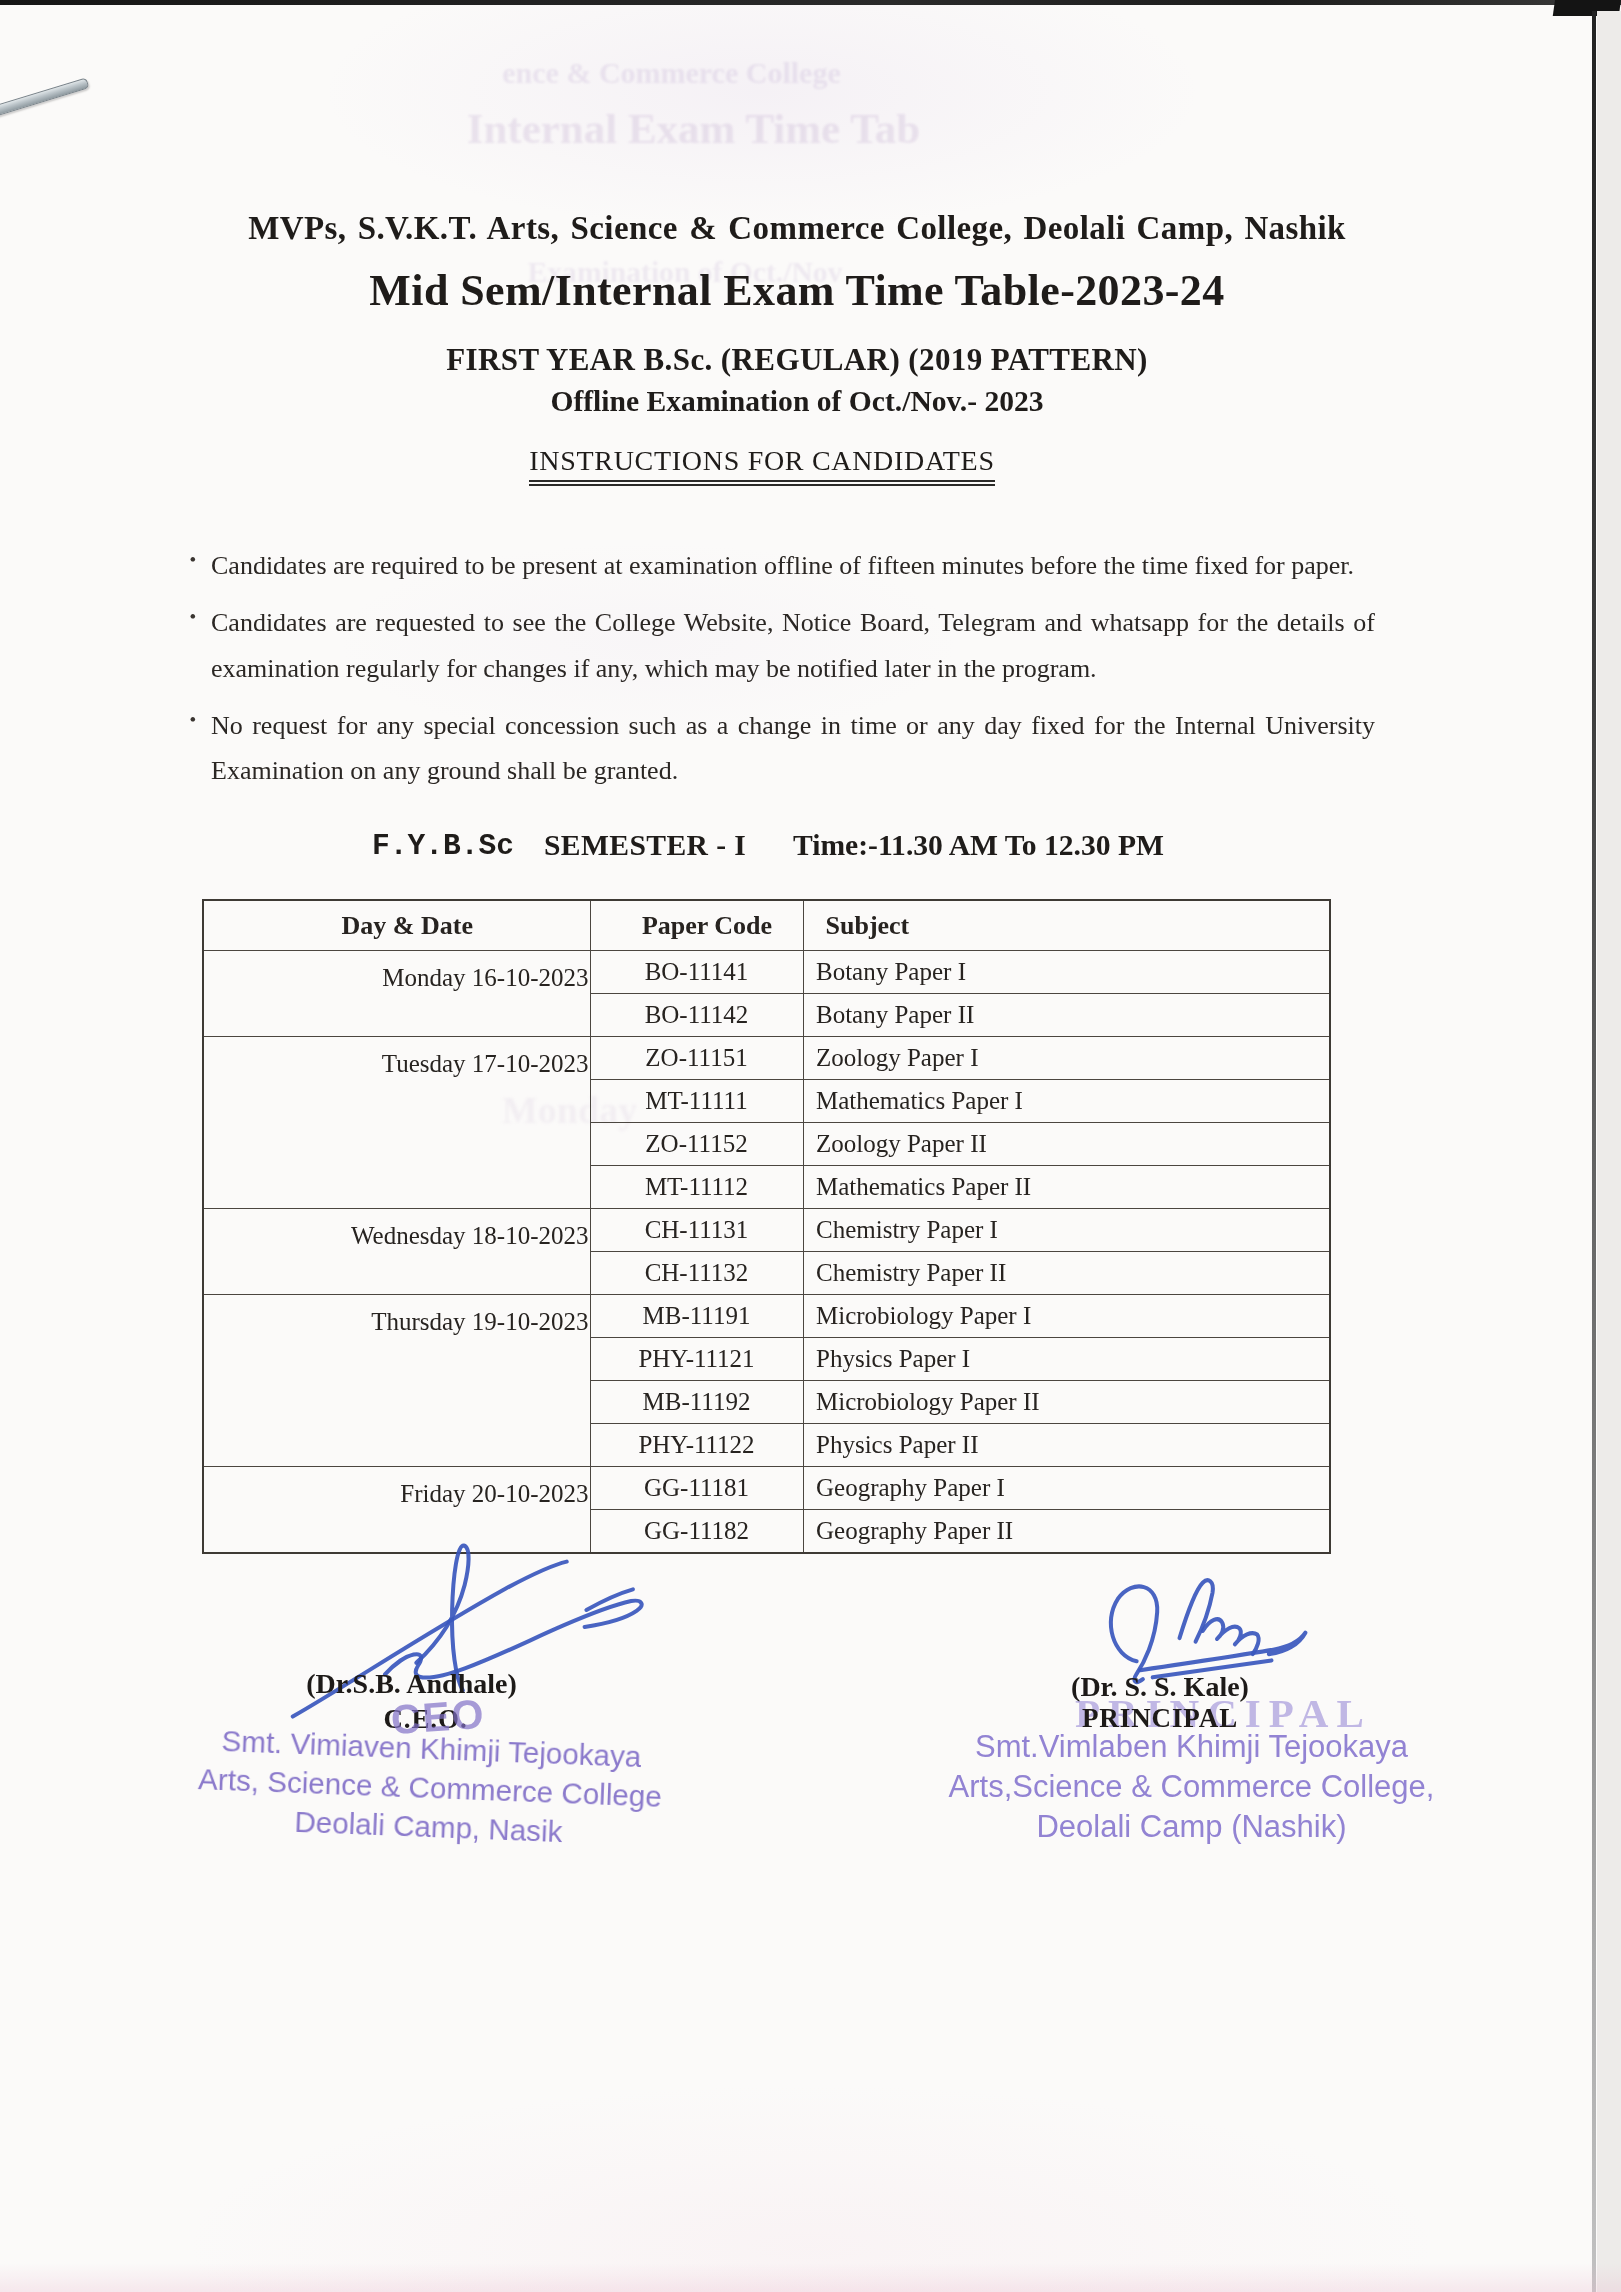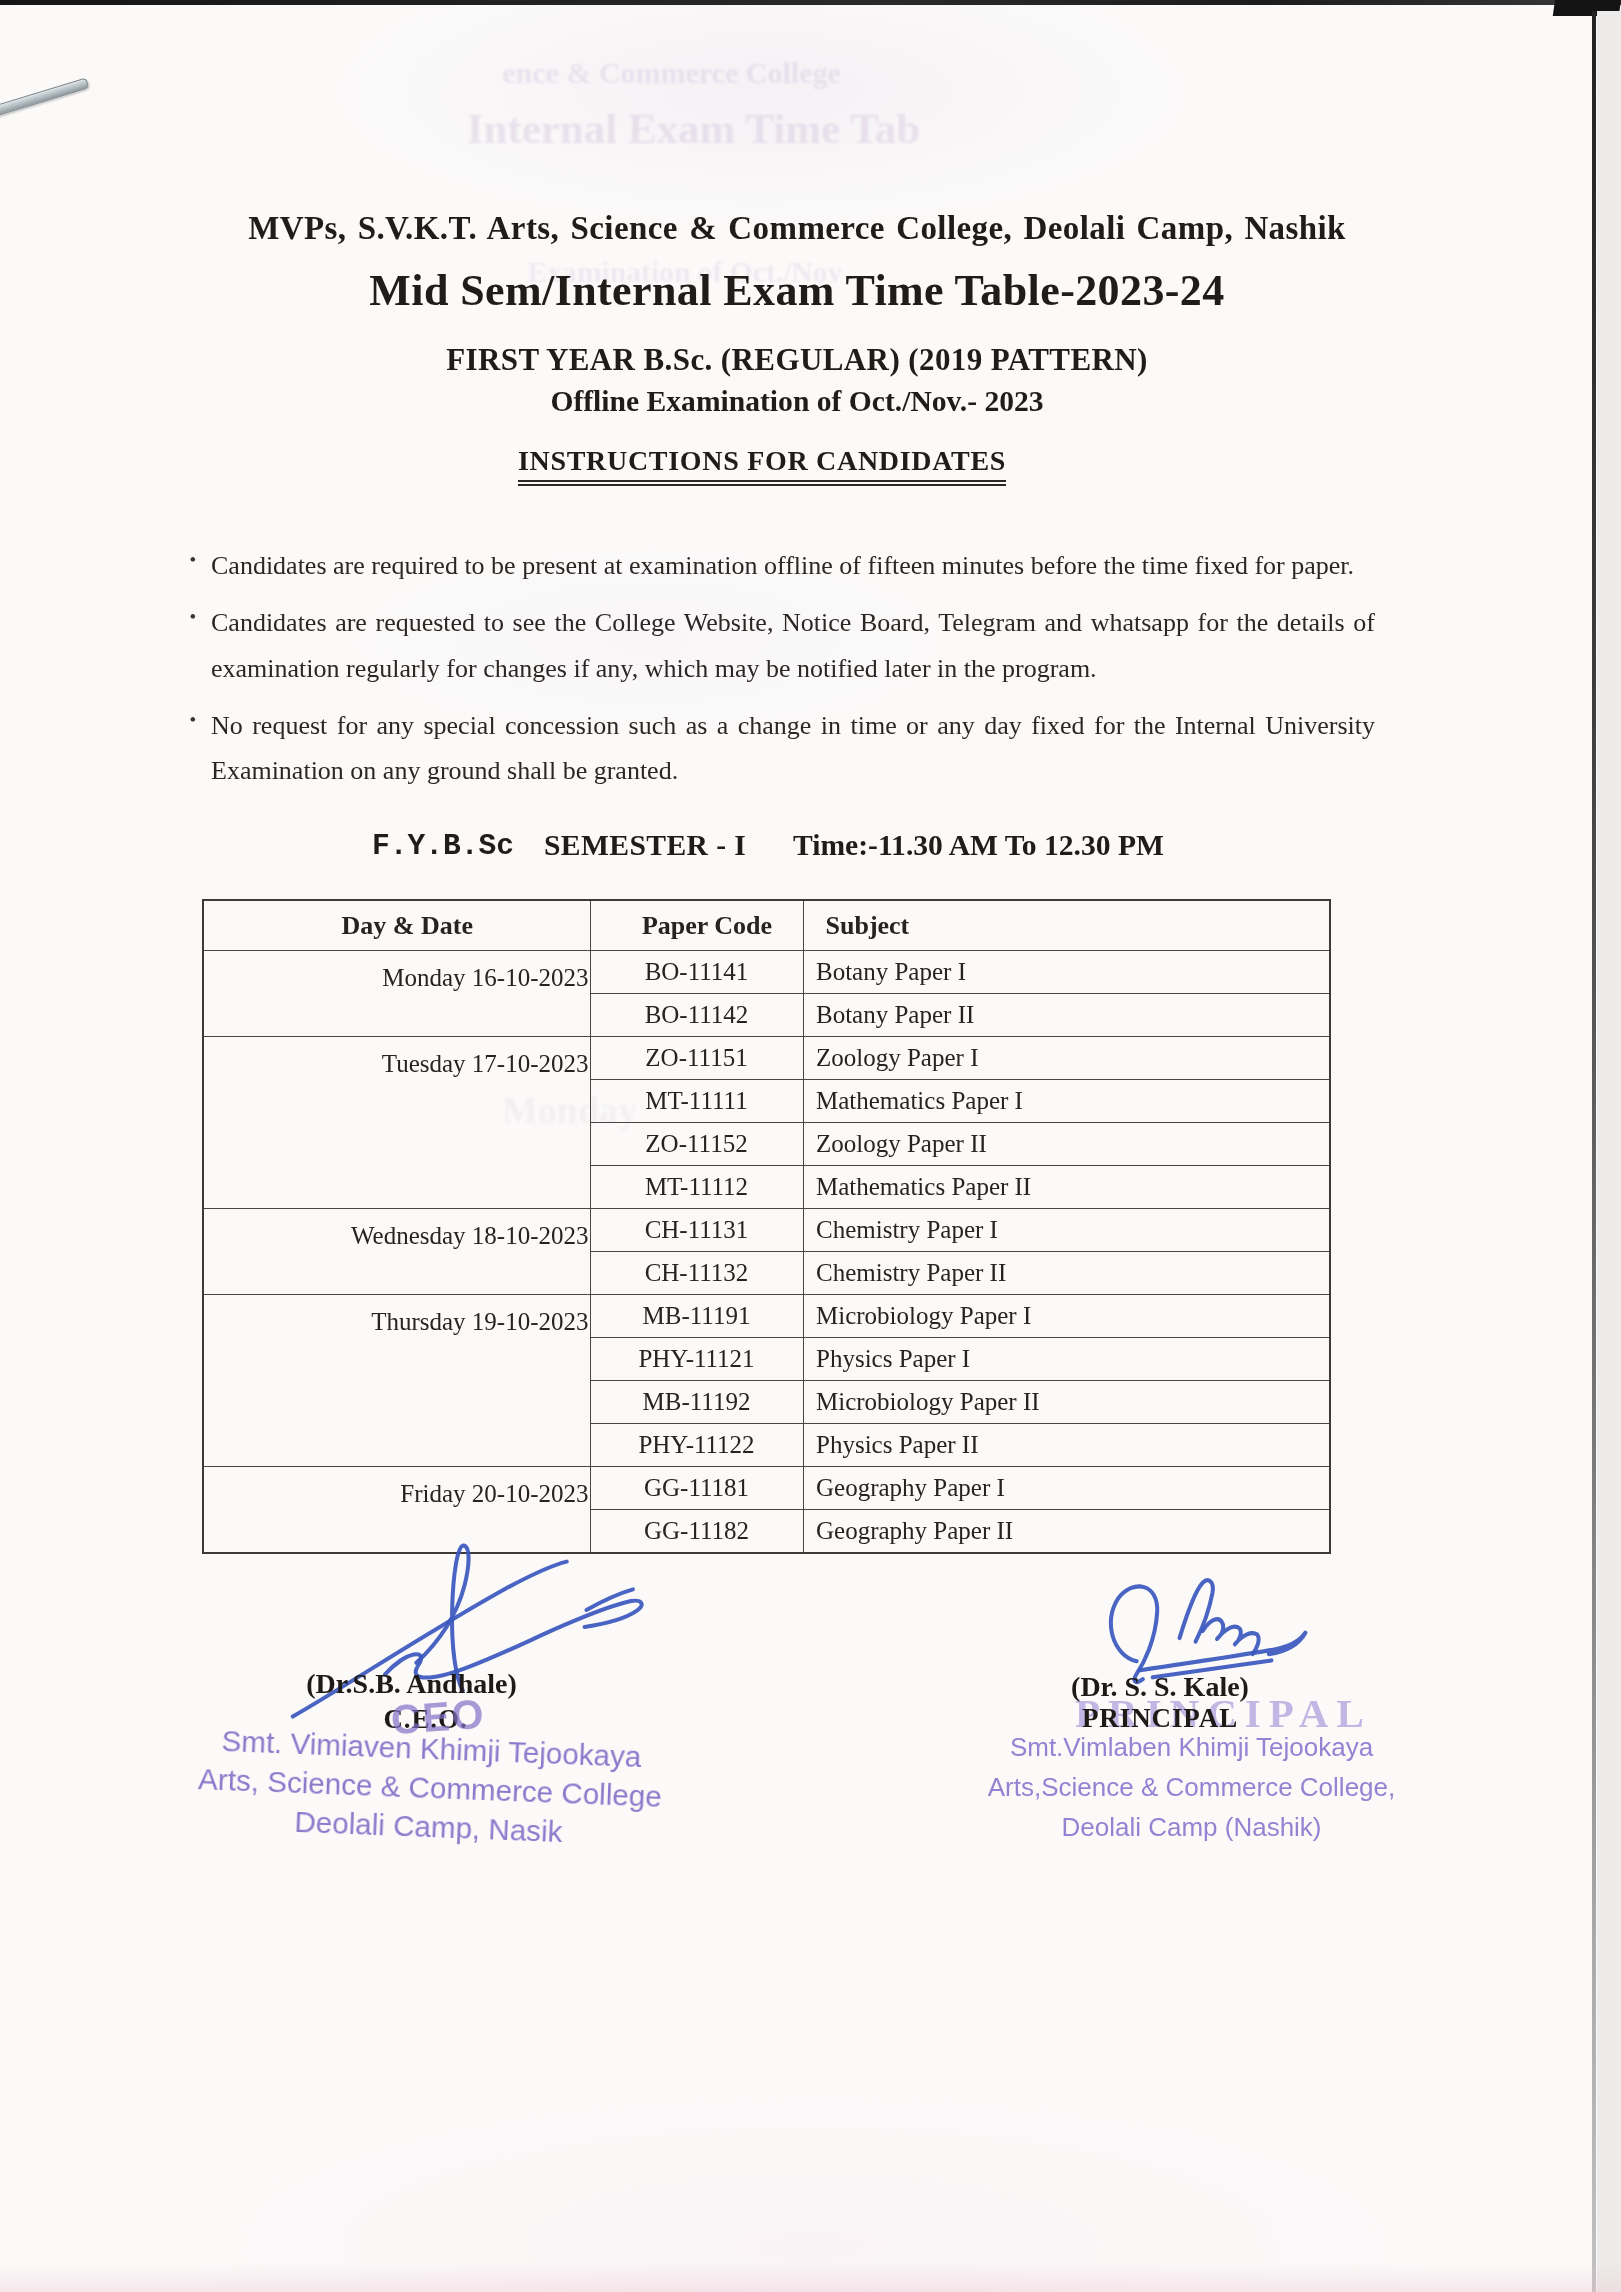--- a/index.html
+++ b/index.html
@@ -33,21 +33,21 @@
   .ghost-2{top:104px;left:134px;width:1119px;text-align:center;font-size:43px;color:rgba(168,138,192,0.20);}
   .ghost-3{top:256px;left:134px;width:1102px;text-align:center;font-size:29.6px;color:rgba(168,138,192,0.15);}
   .ghost-4{top:1088px;left:502px;font-size:38px;color:rgba(155,125,182,0.09);filter:blur(1.4px);}
   
   .center-line{position:absolute;left:0;width:1594px;text-align:center;white-space:nowrap;}
   .college-line{top:210px;font-size:33px;font-weight:bold;word-spacing:2.7px;letter-spacing:0.4px;}
   .doc-title{top:265px;font-size:44px;font-weight:bold;letter-spacing:0.4px;}
   .program-line{top:342px;font-size:31px;font-weight:bold;letter-spacing:0.4px;}
   .exam-line{top:385px;font-size:29.6px;font-weight:bold;}
   .instr-head-wrap{position:absolute;top:445px;left:0;width:1524px;text-align:center;}
-  .instr-head{display:inline-block;font-size:28px;font-weight:bold;letter-spacing:0.7px;
+  .instr-head{display:inline-block;font-size:28px;font-weight:normal;letter-spacing:0.7px;
     border-bottom:6.3px double #2b2a28;padding-bottom:2.7px;}
   
   .instr-list{position:absolute;left:184px;top:543px;width:1191px;font-size:26px;color:#2b2724;}
   .instr-item{position:relative;padding-left:27px;margin-bottom:11.6px;line-height:1.75;text-align:justify;}
   .instr-item::before{content:"\2022";position:absolute;left:5.4px;top:0;font-size:19px;color:#3a3531;}
   
   .session{position:absolute;top:829px;left:0;width:1594px;height:39px;font-weight:bold;font-size:29.6px;}
   .session span{position:absolute;white-space:nowrap;}
   .sess-course{left:372px;font-family:Liberation Mono, monospace;}
   .sess-sem{left:544px;letter-spacing:0.4px;}
@@ -77,21 +77,21 @@
   .stamp{font-family:"Liberation Sans", sans-serif;pointer-events:none;}
   .stamp-ceo{position:absolute;left:391px;top:1694px;font-size:41px;font-weight:bold;
     color:rgba(129,112,200,0.70);transform:rotate(-4deg);letter-spacing:1.8px;}
   .stamp-principal{position:absolute;left:1075px;top:1689px;font-family:"Liberation Serif",serif;
     font-size:41px;font-weight:bold;letter-spacing:8px;color:rgba(144,128,212,0.55);}
   .stamp-lines{position:absolute;text-align:center;font-weight:500;}
   .stamp-lines div{white-space:nowrap;}
   .stamp-left{left:195px;top:1729px;width:470px;transform:rotate(2.2deg);
     color:rgba(126,108,198,0.90);font-size:29.6px;line-height:39px;filter:blur(0.3px);}
   .stamp-right{left:943px;top:1727px;width:497px;color:rgba(134,118,206,0.90);
-    font-size:26px;line-height:40px;filter:blur(0.2px);}
+    font-size:31px;line-height:40px;filter:blur(0.2px);}
 </style>
 </head>
 <body>
 
 <div id="page">
 
   <div class="top-edge"></div>
   <div class="corner-blob"></div>
   <div class="right-strip"></div>
   <div class="right-edge-line"></div>

